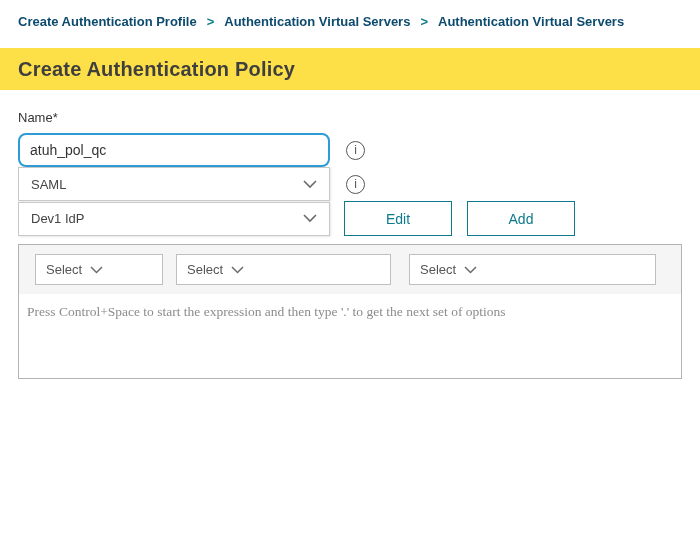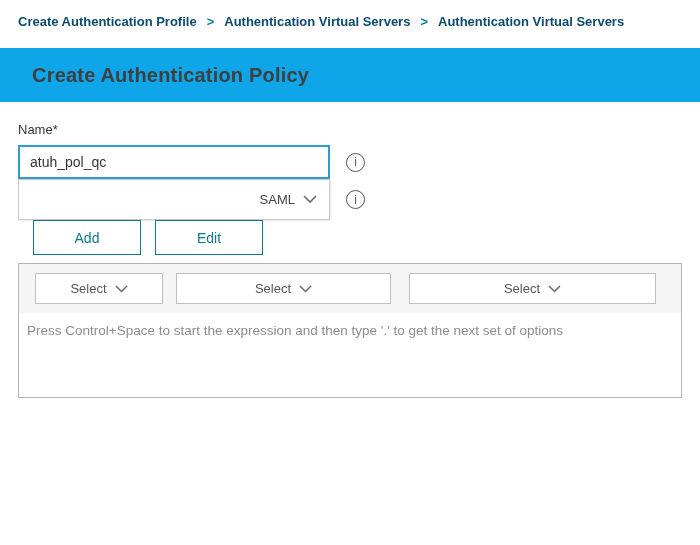--- a/index.html
+++ b/index.html
@@ -28,25 +28,25 @@
   }
   .breadcrumb .sep {
     color: #0e7a8b;
     margin: 0 10px;
     font-weight: bold;
   }
 
   
   .page-header {
     margin-top: 19px;
-    height: 54px;
-    background: #0ea5e9;
-    display: flex;
-    align-items: center;
-    padding-left: 32px;
+    height: 42px;
+    background: #fde047;
+    display: flex;
+    align-items: center;
+    padding-left: 18px;
   }
   .page-header h1 {
     margin: 0;
     font-size: 20px;
     font-weight: bold;
     color: #3f3f3f;
     letter-spacing: 0.2px;
   }
 
   
@@ -66,46 +66,46 @@
   .row { display: flex; align-items: center; }
 
   .text-input {
     width: 312px; height: 34px;
     border: 2px solid #2e9bd6;
     padding: 0 10px;
     font-size: 14px;
     color: #333333;
     outline: none;
     font-family: "Liberation Sans", sans-serif;
-    border-radius: 0;
+    border-radius: 8px;
     background: #fff;
   }
 
   .info-icon {
     width: 19px; height: 19px;
     border: 1.5px solid #555555;
     border-radius: 50%;
     display: inline-flex;
     align-items: center;
     justify-content: center;
     font-size: 12px;
     color: #555555;
     margin-left: 16px;
     cursor: pointer;
     flex: 0 0 auto;
     line-height: 1;
   }
 
   .select {
-    width: 312px; height: 41px;
+    width: 312px; height: 34px;
     border: 1px solid #c9c9c9;
     background: #ffffff;
     display: flex;
     align-items: center;
-    justify-content: flex-end;
+    justify-content: space-between;
     padding: 0 12px;
     font-size: 13px;
     color: #444444;
     cursor: pointer;
     box-shadow: 1px 1px 2px rgba(0,0,0,0.10);
   }
   .chev { display: inline-flex; align-items: center; margin-left: 8px; flex: 0 0 auto; }
 
   .btn {
     width: 108px; height: 35px;
@@ -132,41 +132,41 @@
     padding: 9px 16px;
     display: flex;
     align-items: center;
   }
   .mini-select {
     height: 31px;
     border: 1px solid #bfbfbf;
     background: #ffffff;
     display: flex;
     align-items: center;
-    justify-content: center;
+    justify-content: flex-start;
     padding: 0 10px;
     font-size: 13px;
     color: #555555;
     cursor: pointer;
   }
   .w1 { width: 128px; }
   .w2 { width: 215px; margin-left: 13px; }
   .w3 { width: 247px; margin-left: 18px; }
 
   .expr-input {
     display: block;
     width: 100%;
     height: 84px;
     border: none;
     outline: none;
     resize: none;
     padding: 10px 8px 0 8px;
     font-size: 13.5px;
     color: #333333;
-    font-family: Liberation Sans, sans-serif;
+    font-family: Liberation Serif, serif;
     background: #ffffff;
   }
   .expr-input::placeholder { color: #8c8c8c; opacity: 1; }
 </style>
 </head>
 <body>
 
 <div>
 
   <nav class="breadcrumb">
@@ -191,22 +191,30 @@
         <span class="chev">
           <svg width="14" height="9" viewBox="0 0 14 9">
               <path d="M1 1l6 6 6-6" fill="none" stroke="#6b6b6b" stroke-width="1.6"></path>
             </svg>
         </span>
       </div>
       <span class="info-icon">i</span>
     </div>
 
     <div class="row">
+      <div class="select">
+        <span>Dev1 IdP</span>
+        <span class="chev">
+          <svg width="14" height="9" viewBox="0 0 14 9">
+              <path d="M1 1l6 6 6-6" fill="none" stroke="#6b6b6b" stroke-width="1.6"></path>
+            </svg>
+        </span>
+      </div>
+      <button class="btn btn-edit">Edit</button>
       <button class="btn btn-add">Add</button>
-      <button class="btn btn-edit">Edit</button>
     </div>
 
 
     <div class="expr">
       <div class="expr-toolbar">
         <div class="mini-select w1">
           <span>Select</span>
           <span class="chev">
             <svg width="13" height="8" viewBox="0 0 13 8">
                 <path d="M1 1l5.5 5.5L12 1" fill="none" stroke="#6b6b6b" stroke-width="1.5"></path>

